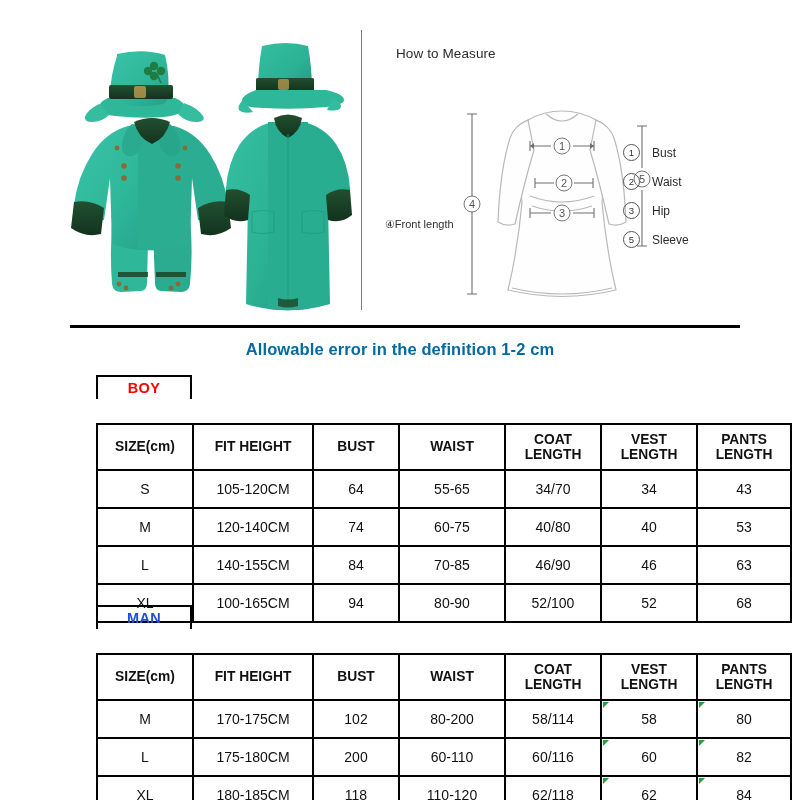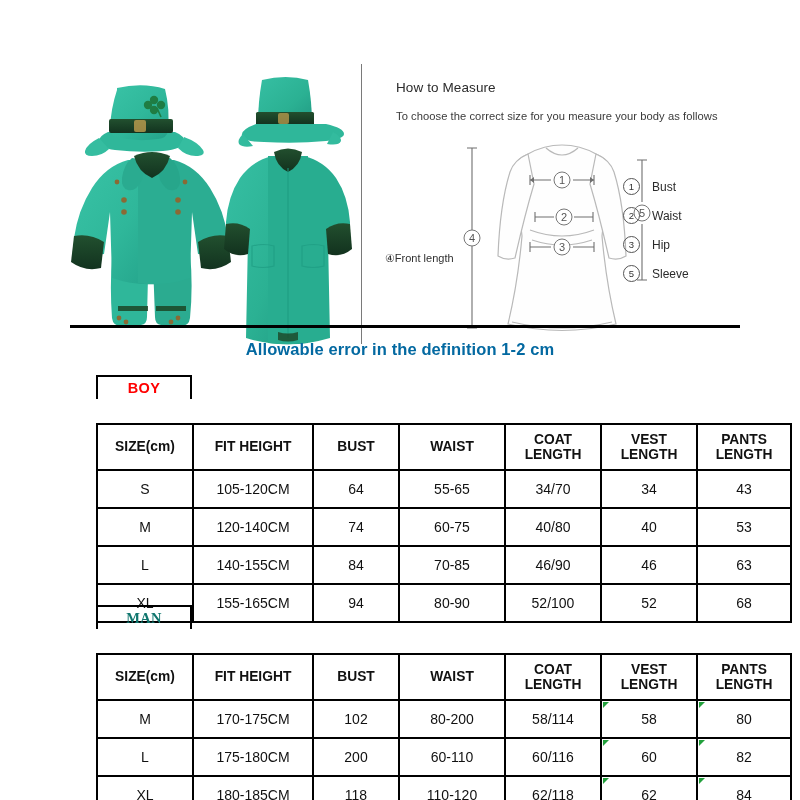--- a/index.html
+++ b/index.html
@@ -13,21 +13,21 @@
     position: relative;
     font-family: "Liberation Sans", sans-serif;
     color: #111111;
     overflow: hidden;
   }
 
   
   #top-section {
     position: absolute;
     left: 0; top: 0;
-    width: 800px; height: 325px; margin-top: 34px;
+    width: 800px; height: 325px;
   }
 
   
   #photo-panel {
     position: absolute;
     left: 0; top: 0;
     width: 362px; height: 325px;
   }
   #vertical-divider {
     position: absolute;
@@ -130,21 +130,21 @@
     border-bottom: none;
     box-sizing: border-box;
     display: flex;
     align-items: center;
     justify-content: center;
     font-size: 14.5px;
     font-weight: bold;
     letter-spacing: .3px;
   }
   #boy-tag { color: #ff0000; }
-  #man-tag { color: #0f766e; font-family: Liberation Serif, serif; }
+  #man-tag { color: #1d4ed8; }
 
   table.size-table {
     border-collapse: collapse;
     width: 664px;
     table-layout: fixed;
     background: #fff;
     margin-top: 24px;
   }
   table.size-table td,
   table.size-table th {
@@ -295,21 +295,20 @@
         <path d="M60 268 q10 3 20 0 l0 8 q-10 3 -20 0 z" fill="#1b4526" opacity=".8"></path>
       </g>
     </svg>
 
     <div id="vertical-divider"></div>
   </div>
 
   <div id="info-panel">
 
     <div id="how-title">How to Measure</div>
-    <div id="how-sub">To choose the correct size for you measure your body as follows</div>
 
     <div id="front-length-label">④Front length</div>
 
     <svg id="dress-svg" width="250" height="215" viewBox="0 0 250 215">
       <g stroke="#b9b9b9" stroke-width="1.2" fill="#fefefe">
 
         <path d="M78 22 q16 -9 34 -9 q18 0 34 9 q10 4 14 12 l-8 70 q4 46 14 88 q-54 13 -108 0 q10 -42 14 -88 l-8 -70 q4 -8 14 -12 z"></path>
 
         <path d="M96 16 q16 14 32 0" fill="none"></path>
 
@@ -425,21 +424,21 @@
         <td>L</td>
         <td>140-155CM</td>
         <td>84</td>
         <td>70-85</td>
         <td>46/90</td>
         <td>46</td>
         <td>63</td>
       </tr>
       <tr>
         <td>XL</td>
-        <td>155-165CM</td>
+        <td>100-165CM</td>
         <td>94</td>
         <td>80-90</td>
         <td>52/100</td>
         <td>52</td>
         <td>68</td>
       </tr>
     </tbody>
   </table>
 </div>
 

